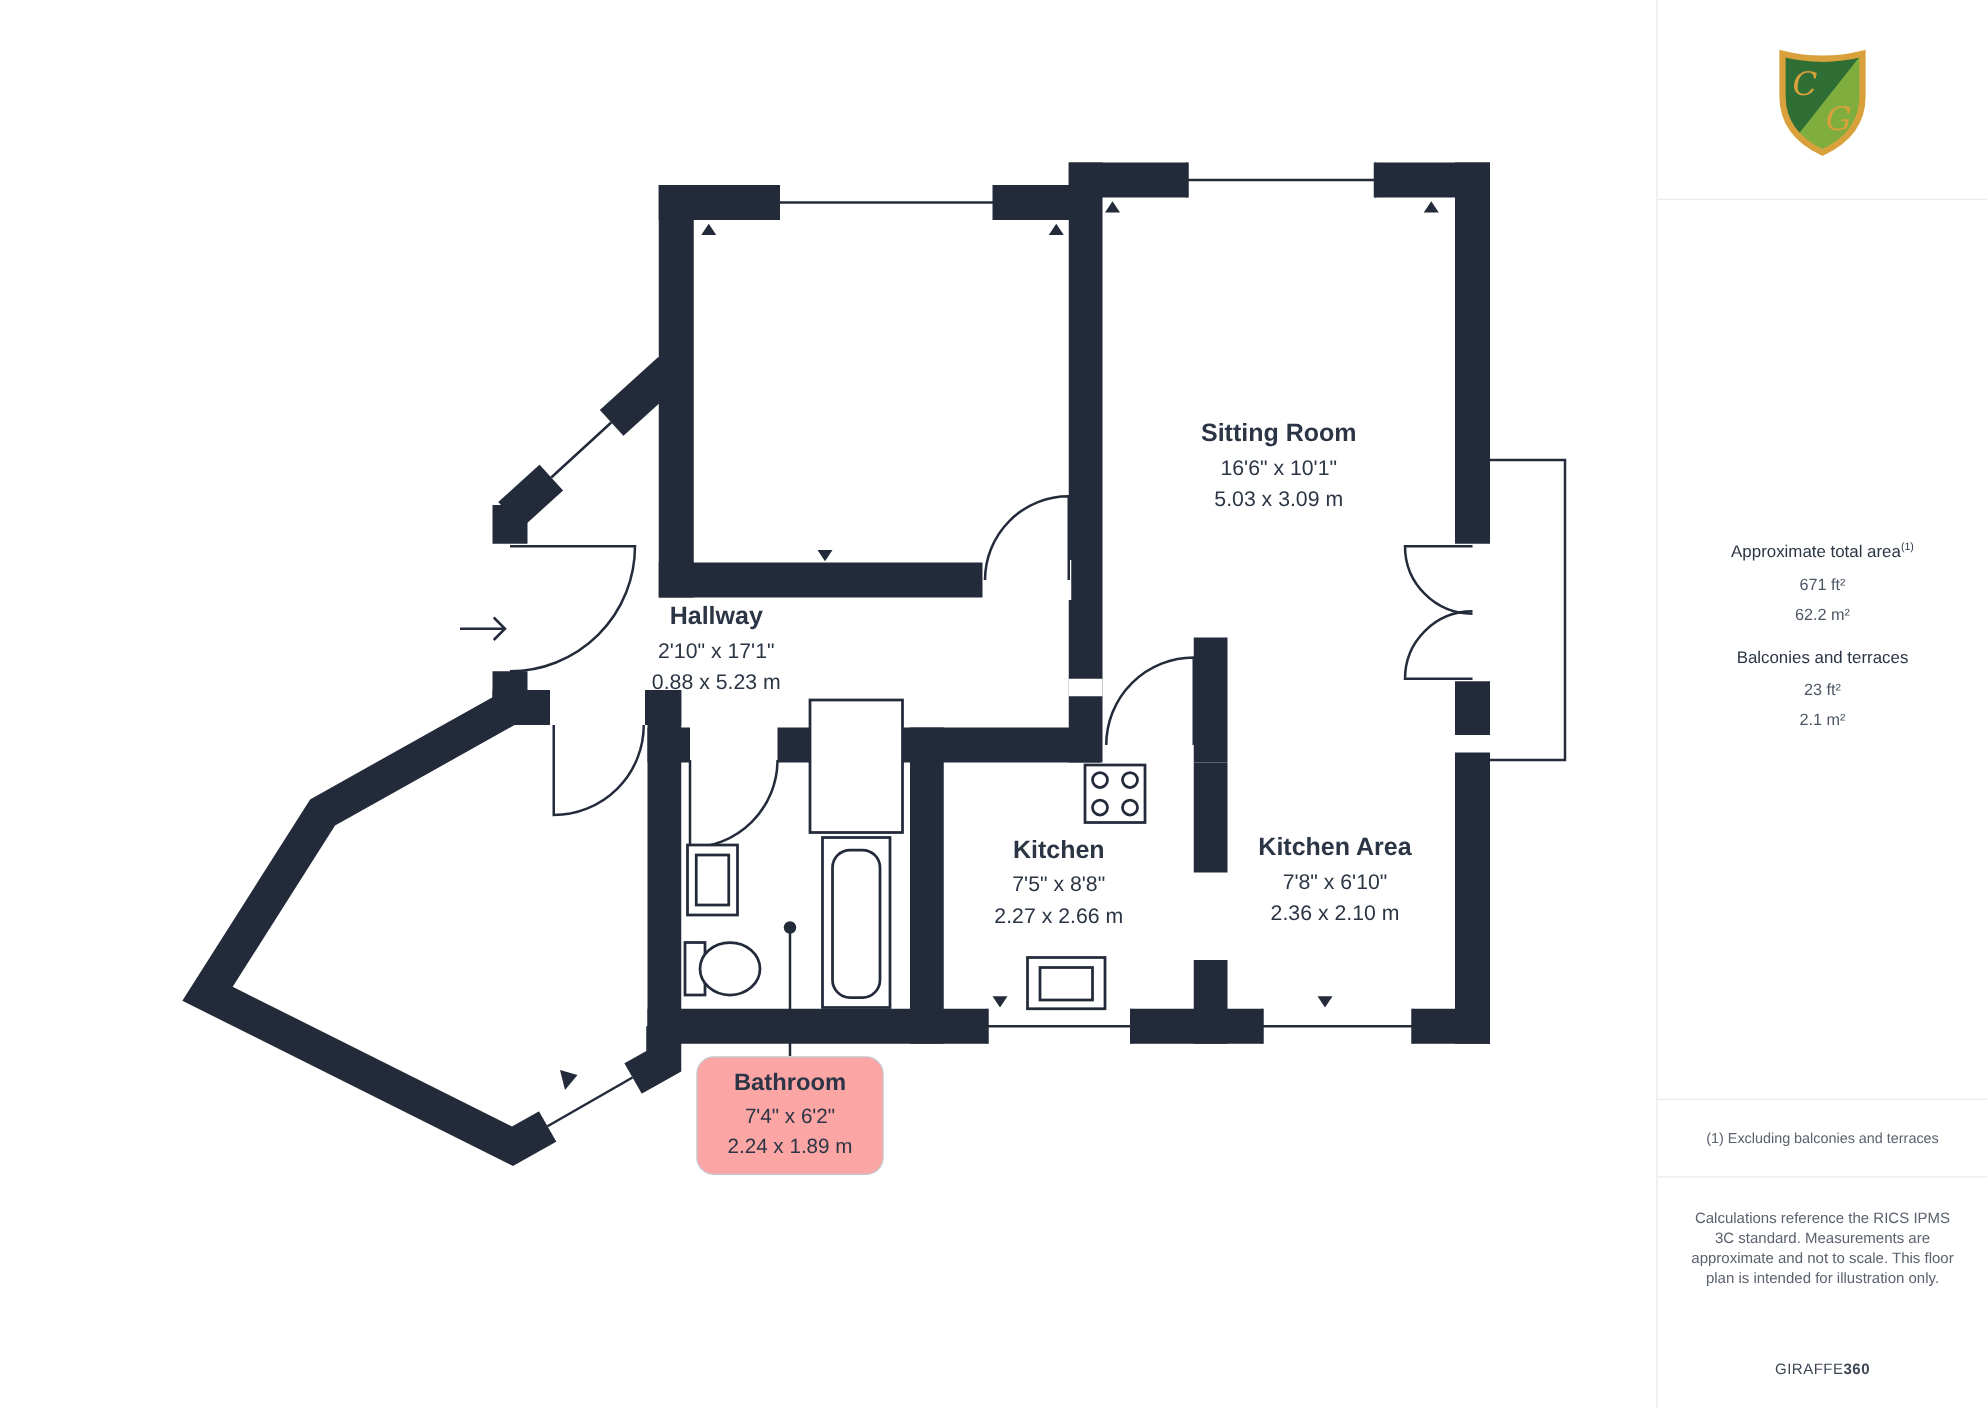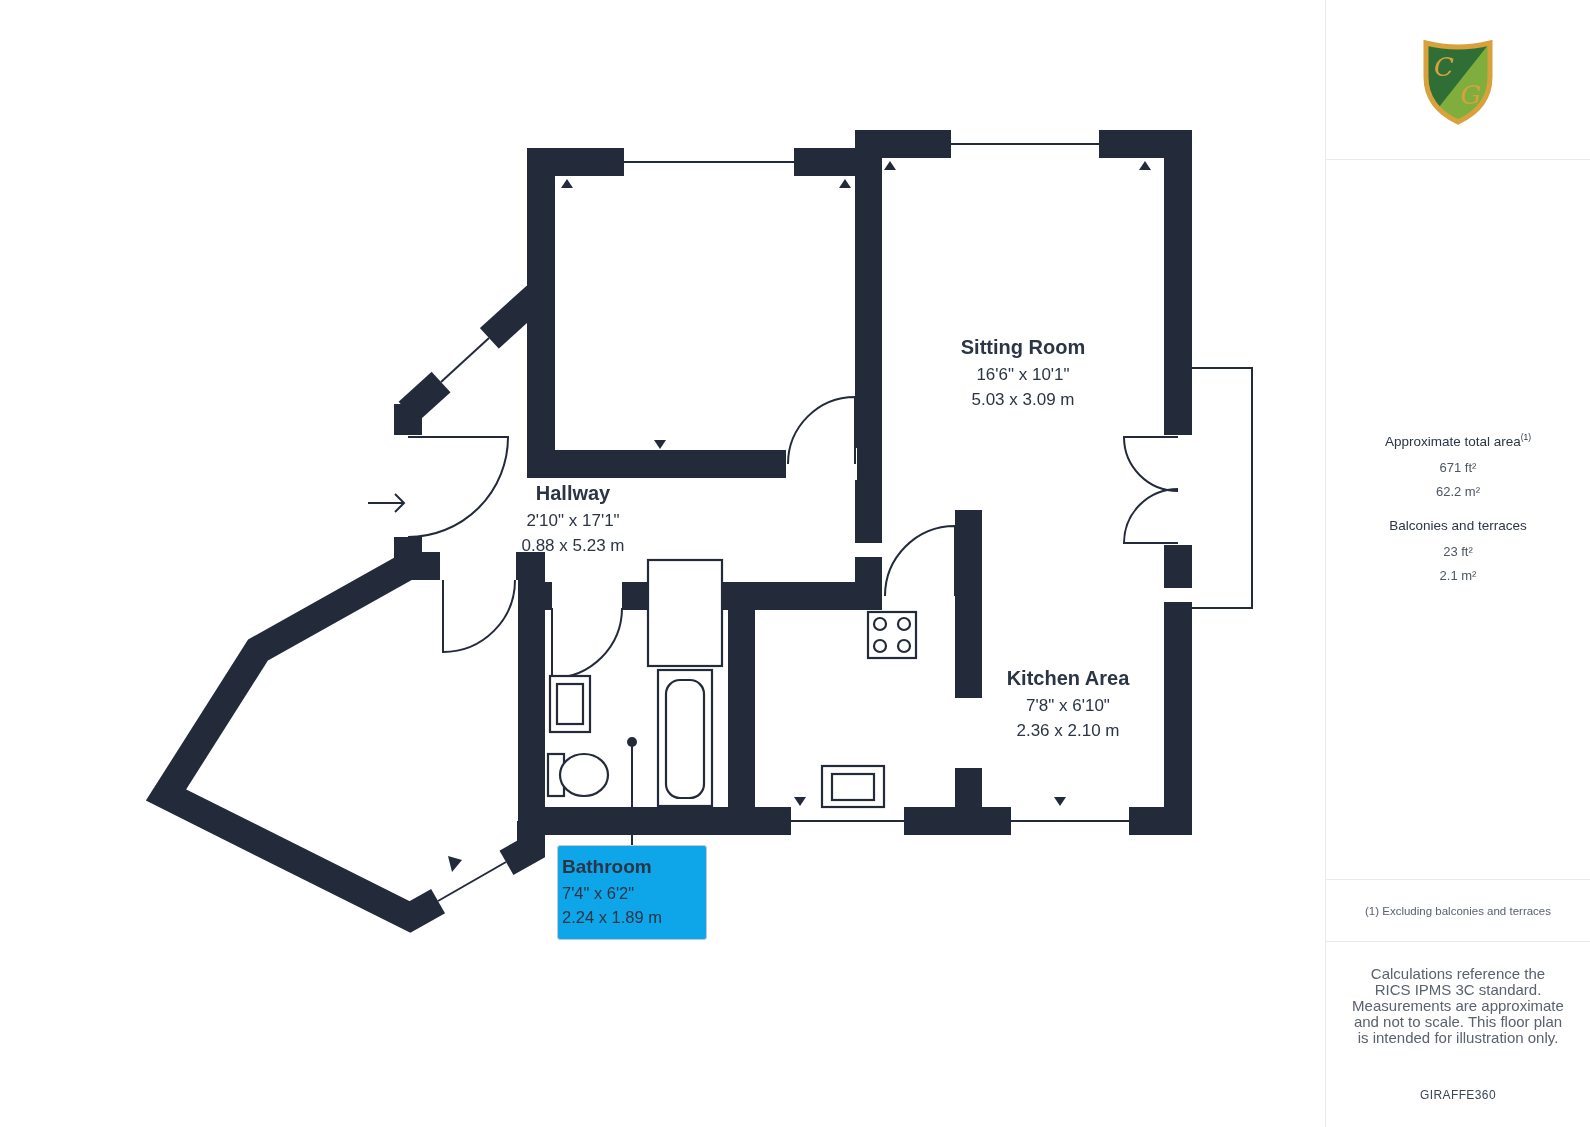--- a/index.html
+++ b/index.html
@@ -16,39 +16,39 @@
   .wgap-line{stroke:#fff;stroke-width:34;stroke-linecap:butt}
   .thin{stroke:var(--wall);stroke-width:2;fill:none}
   .door{stroke:var(--wall);stroke-width:2;fill:none}
   .fixture{fill:#fff;stroke:var(--wall);stroke-width:2.2}
   .marker polygon{fill:var(--wall)}
   .leader{stroke:var(--wall);stroke-width:2}
   .dot{fill:var(--wall)}
   .room-label{position:absolute;transform:translate(-50%,-50%);text-align:center;color:var(--text);white-space:nowrap}
   .room-name{font-size:20px;font-weight:700;margin-bottom:3px}
   .room-dims{font-size:17px;line-height:25px;font-weight:400}
-  .bath-box{position:absolute;background:#0ea5e9;border:1.5px solid var(--box-border);border-radius:3px;
-    text-align:left;color:var(--text);padding:10px 4px;white-space:nowrap}
+  .bath-box{position:absolute;background:#fca5a5;border:1.5px solid var(--box-border);border-radius:14px;
+    text-align:center;color:var(--text);padding:10px 4px;white-space:nowrap}
   .bath-box .room-name{font-size:19px}
   .bath-box .room-dims{font-size:16.5px;line-height:24px}
   .sidebar{position:absolute;left:1325px;top:0;width:265px;height:1127px;border-left:1px solid var(--divider);
     color:var(--text)}
   .sb-top{height:160px;border-bottom:1px solid var(--divider);display:flex;align-items:center;justify-content:center}
   .sb-main{height:720px;border-bottom:1px solid var(--divider);position:relative}
   .sb-block{position:absolute;top:272px;left:0;right:0;text-align:center}
   .area-heading{font-size:13.5px;font-weight:400;color:var(--text);margin-bottom:7px}
   .area-heading sup{font-size:8.5px}
   .area-value{font-size:13px;line-height:24px;color:#4d5664}
   .balconies{margin-top:14px}
   .sb-note{height:62px;border-bottom:1px solid var(--divider);display:flex;align-items:center;justify-content:center;
     font-size:11.5px;color:var(--muted);text-align:left}
   .sb-bottom{position:relative;height:184px}
-  .disclaimer{width:214px;margin:24px auto 0;font-size:15px;line-height:16px;color:var(--muted);text-align:center}
+  .disclaimer{width:214px;margin:24px auto 0;font-size:12px;line-height:16px;color:var(--muted);text-align:center}
   .brand{position:absolute;bottom:48px;left:0;right:0;text-align:center;font-size:12px;letter-spacing:.4px;color:#3c4654}
-  .brand b{font-weight:400}
+  .brand b{font-weight:700}
 </style>
 </head>
 <body>
 
 <div class="stage">
 
   <svg class="plan" width="1325" height="1127" viewBox="0 0 1325 1127">
 
     <g class="wall">
       <rect x="527" y="148" width="341" height="28"></rect>
@@ -163,20 +163,25 @@
     <div class="room-dims">5.03 x 3.09 m</div>
   </div>
 
   <div class="room-label" style="left:573px;top:520px">
     <div class="room-name">Hallway</div>
     <div class="room-dims">2'10" x 17'1"</div>
     <div class="room-dims">0.88 x 5.23 m</div>
   </div>
 
 
+  <div class="room-label" style="left:847px;top:707px">
+    <div class="room-name">Kitchen</div>
+    <div class="room-dims">7'5" x 8'8"</div>
+    <div class="room-dims">2.27 x 2.66 m</div>
+  </div>
 
   <div class="room-label" style="left:1068px;top:705px">
     <div class="room-name">Kitchen Area</div>
     <div class="room-dims">7'8" x 6'10"</div>
     <div class="room-dims">2.36 x 2.10 m</div>
   </div>
 
   <div class="bath-box" style="left:557px;top:845px;width:150px">
     <div class="room-name">Bathroom</div>
     <div class="room-dims">7'4" x 6'2"</div>

